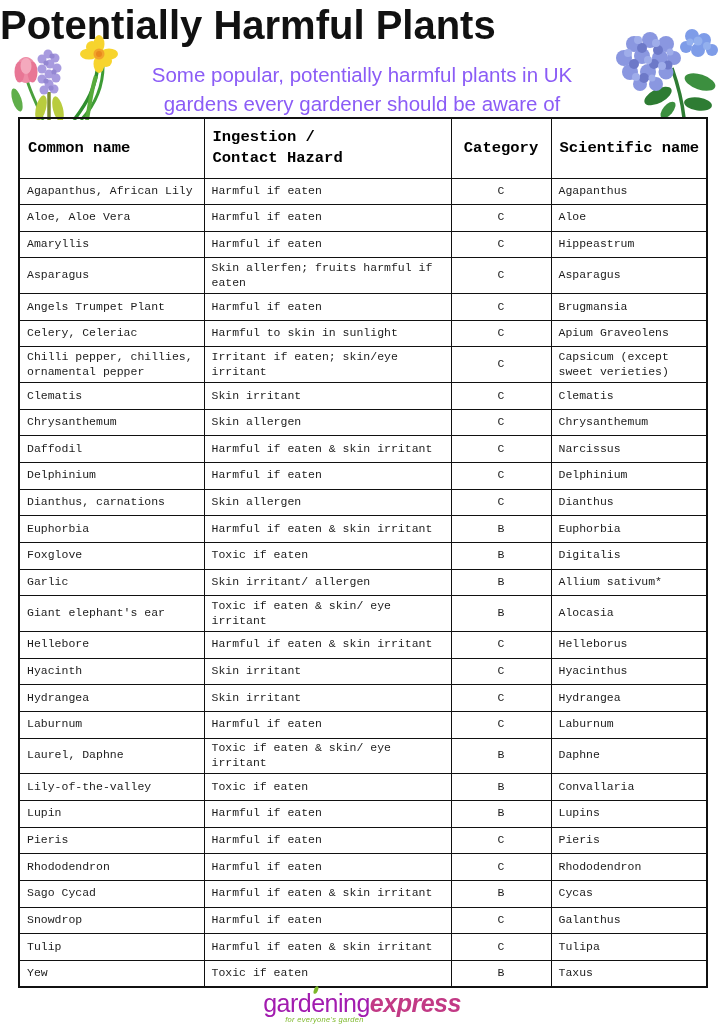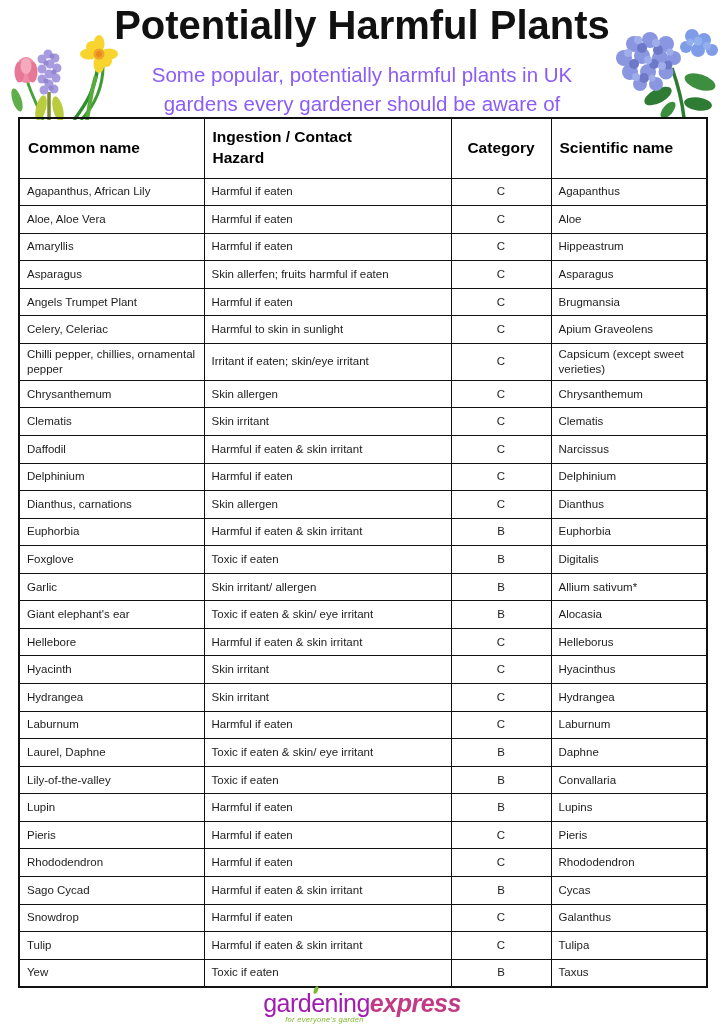--- a/index.html
+++ b/index.html
@@ -1,34 +1,35 @@
 <!DOCTYPE html>
 <html><head>
 <meta charset="utf-8">
 <style>
   html,body { margin:0; padding:0; }
   body {
     width:724px; height:1024px; background:#ffffff; position:relative;
     font-family:"Liberation Sans", sans-serif; overflow:hidden;
   }
   .title {
-    position:absolute; top:3px; left:0; width:100%; text-align:center;
+    position:absolute; top:3px; left:0; width:100%; 
     font-size:40px; font-weight:700; color:#111; letter-spacing:0px;
   }
   .subtitle {
     position:absolute; top:60px; left:0; width:100%; text-align:center;
     font-size:20.5px; font-weight:500; color:#8b5cf6; line-height:29px;
   }
   .bouquet-left { position:absolute; left:2px; top:32px; }
   .hydrangea-right { position:absolute; left:600px; top:20px; }
 
   table.plants {
     position:absolute; left:18px; top:117px; width:688px; height:871px;
     border-collapse:collapse; table-layout:fixed;
     border:2px solid #111;
+    font-family:Liberation Mono, monospace;
   }
   table.plants th, table.plants td { border:1.5px solid #111; overflow:hidden; }
   table.plants thead tr { height:60px; }
   table.plants th {
     font-size:15.5px; font-weight:700; color:#000; text-align:left;
     vertical-align:middle; padding:0 6px 0 8px; line-height:1.35;
   }
   table.plants th.cat { text-align:center; padding:8px 2px; }
   .hazard-head { display:inline-block; max-width:175px; }
   table.plants td {
@@ -220,30 +221,30 @@
         <td class="cat">C</td>
         <td>Apium Graveolens</td>
       </tr>
       <tr>
         <td>Chilli pepper, chillies, ornamental  pepper</td>
         <td>Irritant if eaten; skin/eye irritant</td>
         <td class="cat">C</td>
         <td>Capsicum (except sweet verieties)</td>
       </tr>
       <tr>
+        <td>Clematis</td>
+        <td>Skin irritant</td>
+        <td class="cat">C</td>
+        <td>Clematis</td>
+      </tr>
+      <tr>
         <td>Chrysanthemum</td>
         <td>Skin allergen</td>
         <td class="cat">C</td>
         <td>Chrysanthemum</td>
-      </tr>
-      <tr>
-        <td>Clematis</td>
-        <td>Skin irritant</td>
-        <td class="cat">C</td>
-        <td>Clematis</td>
       </tr>
       <tr>
         <td>Daffodil</td>
         <td>Harmful if eaten &amp; skin irritant</td>
         <td class="cat">C</td>
         <td>Narcissus</td>
       </tr>
       <tr>
         <td>Delphinium</td>
         <td>Harmful if eaten</td>

